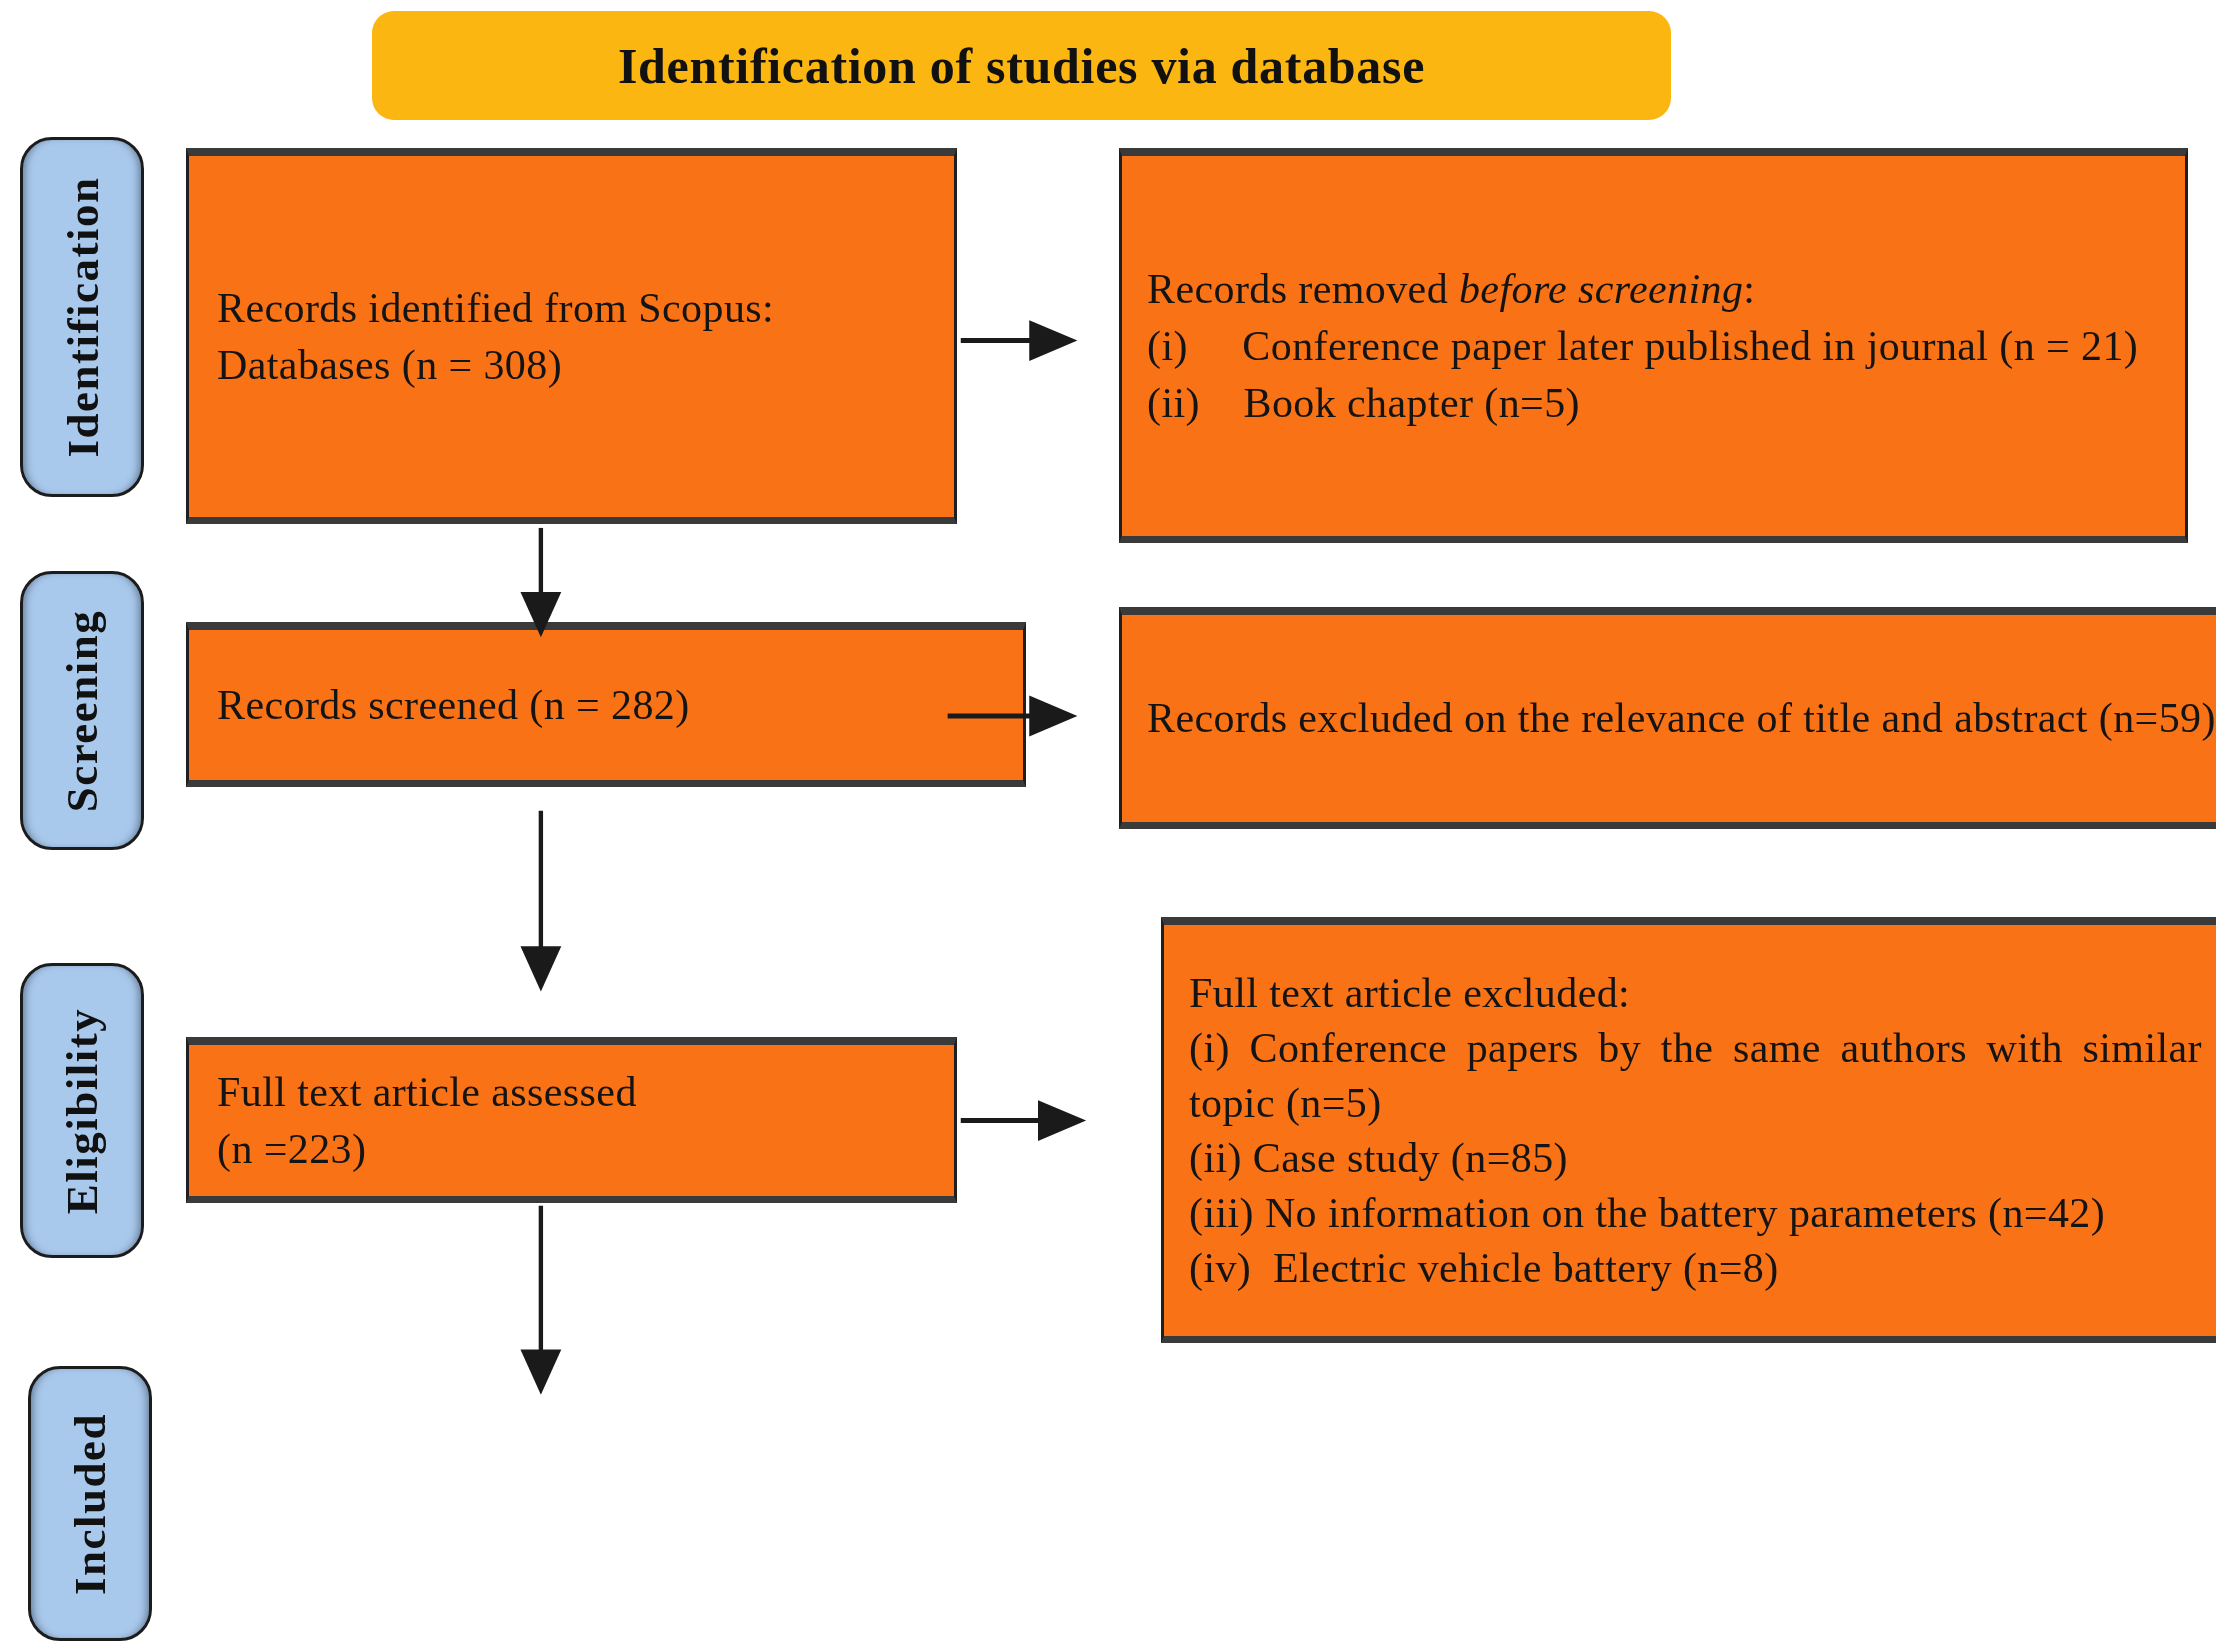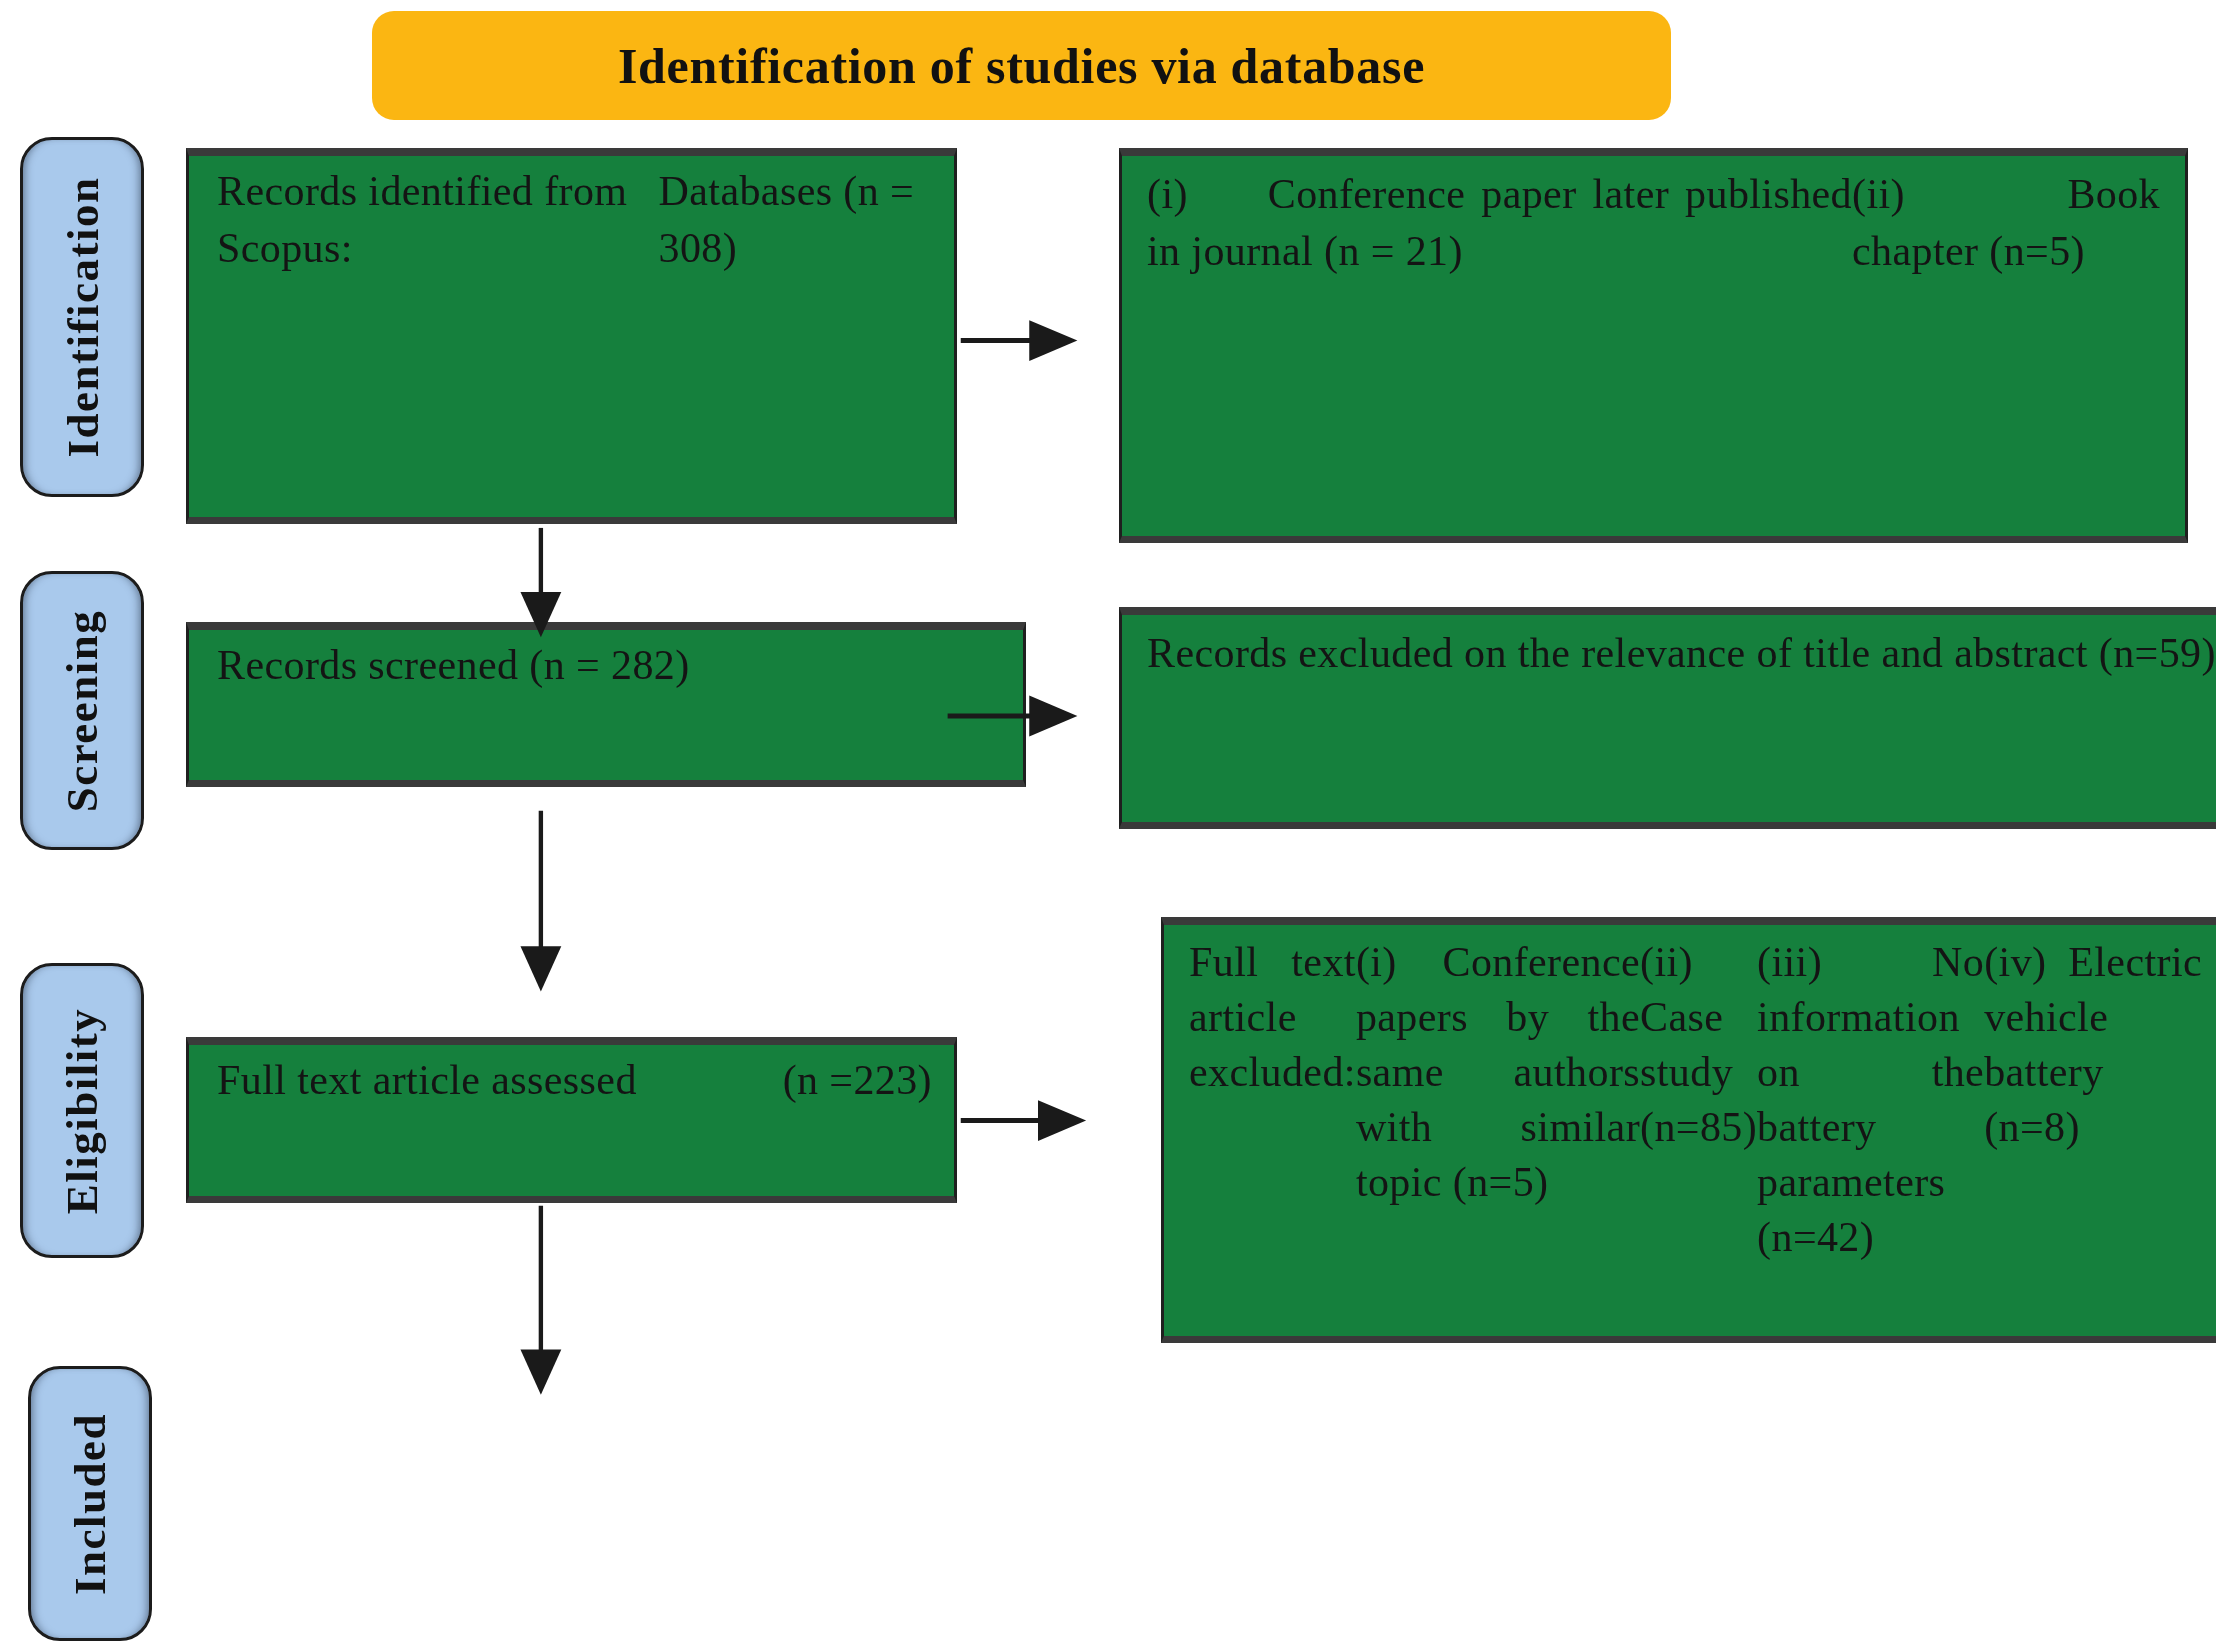--- a/index.html
+++ b/index.html
@@ -22,24 +22,24 @@
   .stage span{
     transform:rotate(-90deg);white-space:nowrap;
     font-weight:bold;font-size:45px;letter-spacing:1.5px;color:#111;
   }
   .stage.s1{left:20.4px;top:137px;height:360px;}
   .stage.s2{left:20.4px;top:571px;height:279px;}
   .stage.s3{left:20.4px;top:963px;height:295px;}
   .stage.s4{left:28px;top:1366px;height:275px;}
 
   .fbox{
-    position:absolute;background:#15803d;box-sizing:border-box;
+    position:absolute;background:#f97316;box-sizing:border-box;
     border:3.6px solid #1f1f1f;border-top-width:8px;border-top-color:#3a3a3a;
     border-bottom-width:7.3px;border-bottom-color:#3a3a3a;
-    display:flex;justify-content:space-between;
+    display:flex;flex-direction:column;justify-content:center;
     font-size:42px;line-height:57px;letter-spacing:0.4px;
   }
   .fbox p{margin:0;}
   .fbox.left-col{padding:7.3px 22px 7.3px 28px;}
   .fbox.right-col{padding:10.2px 25px;}
   .justify p{text-align:justify;}
 
   .b1{left:186px;top:148px;width:771px;height:376px;}
   .b2{left:186px;top:622px;width:840px;height:165px;}
   .b3{left:186px;top:1037px;width:771px;height:166px;}
@@ -71,20 +71,21 @@
   <div class="stage s4">
     <span>Included</span>
   </div>
 
   <div class="fbox left-col b1">
     <p>Records identified from Scopus:</p>
     <p>Databases (n = 308)</p>
   </div>
 
   <div class="fbox right-col r1 justify">
+    <p><span>Records removed </span><i>before screening</i><span>:</span></p>
     <p>(i)&nbsp;&nbsp;&nbsp;&nbsp;&nbsp;Conference paper later published in journal (n = 21)</p>
     <p>(ii)&nbsp;&nbsp;&nbsp;&nbsp;Book chapter (n=5)</p>
   </div>
 
   <div class="fbox left-col b2">
     <p>Records screened (n = 282)</p>
   </div>
 
   <div class="fbox right-col r2 justify">
     <p>Records excluded on the relevance of title and abstract (n=59)</p>

